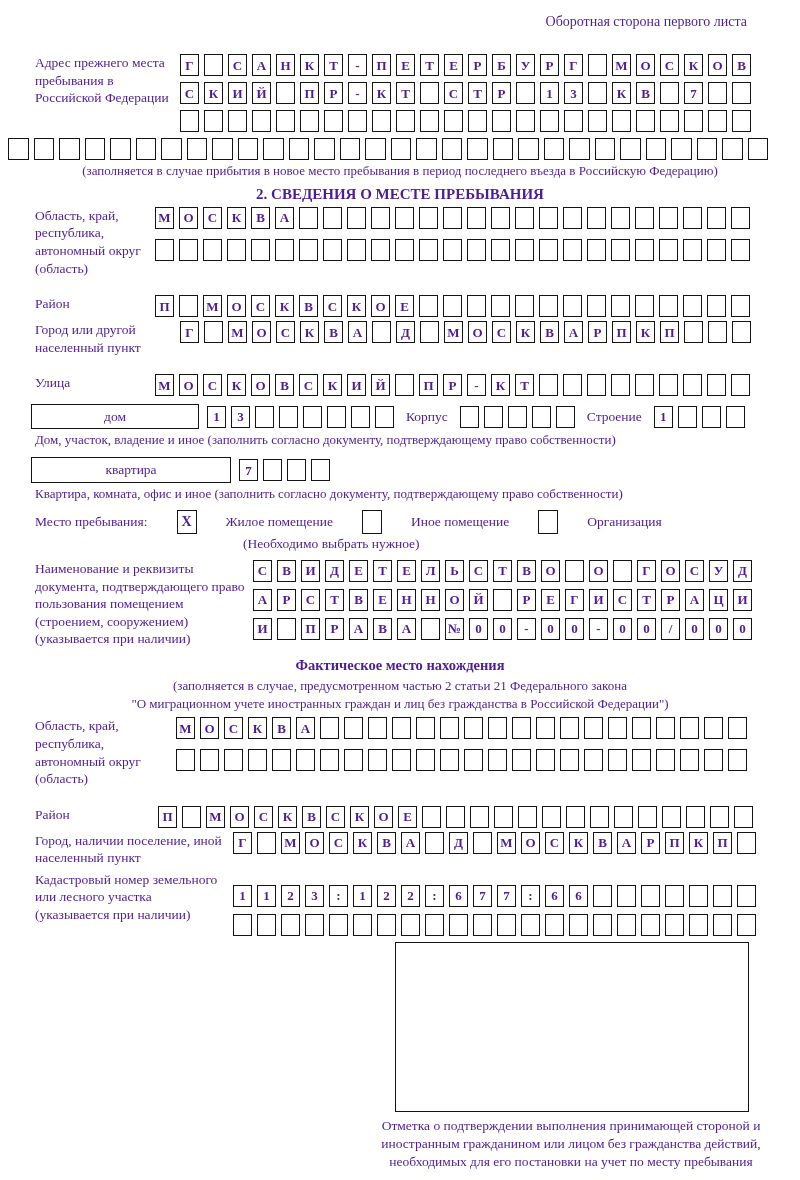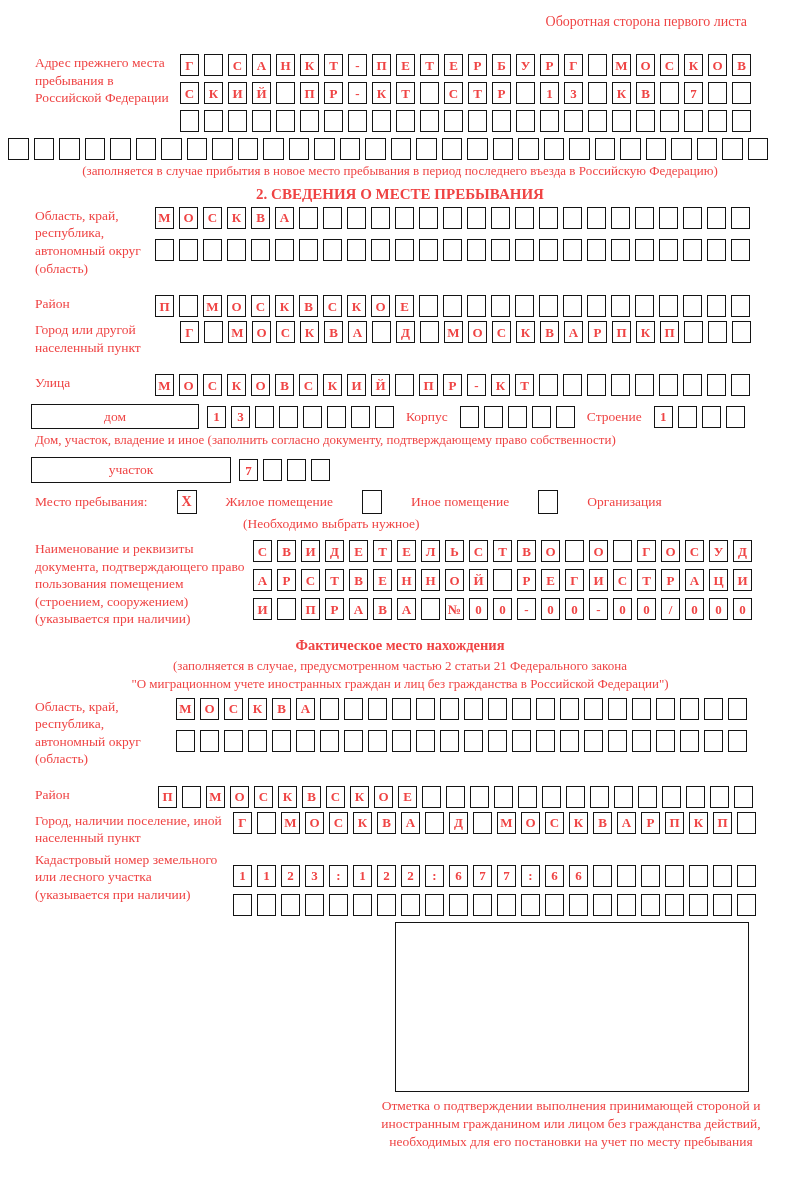--- a/index.html
+++ b/index.html
@@ -1,19 +1,19 @@
 <!DOCTYPE html>
 <html lang="ru"><head>
 <meta charset="utf-8">
 <style>
   * { box-sizing: border-box; }
   body { margin: 0; background: #fff; }
   .sheet {
     width: 800px; height: 1180px; overflow: hidden;
-    background: #fff; color: #ef4444;
+    background: #fff; color: #4c1d95;
     font-family: "Liberation Serif", "DejaVu Serif", serif;
     padding: 14px 35px 0 35px;
   }
   .header-note { text-align: right; font-size: 14px; padding-right: 18px; }
 
   .row { display: flex; align-items: flex-start; }
   .label { font-size: 13.5px; line-height: 1.3; flex: none; padding-right: 5px; }
   .w118 { width: 120px; } .w123 { width: 123px; } .w141 { width: 141px; }
   .w145 { width: 145px; } .w198 { width: 198px; } .w218 { width: 218px; }
 
@@ -365,28 +365,29 @@
     <div class="cellrow">
         <span class="cell">1</span>
         <span class="cell"></span>
         <span class="cell"></span>
         <span class="cell"></span>
       </div>
   </div>
   <div class="caption">Дом, участок, владение и иное (заполнить согласно документу, подтверждающему право собственности)</div>
 
   <div class="domrow mt4">
-    <div class="boxlabel kv">участок</div>
+    <div class="boxlabel kv">квартира</div>
     <div class="cellrow">
         <span class="cell">7</span>
         <span class="cell"></span>
         <span class="cell"></span>
         <span class="cell"></span>
       </div>
   </div>
+  <div class="caption">Квартира, комната, офис и иное (заполнить согласно документу, подтверждающему право собственности)</div>
 
   <div class="mesto">
     <span class="opt-label">Место пребывания:</span>
     <span class="checkbox">X</span>
     <span class="opt-label">Жилое помещение</span>
     <span class="checkbox"></span>
     <span class="opt-label">Иное помещение</span>
     <span class="checkbox"></span>
     <span class="opt-label">Организация</span>
   </div>

